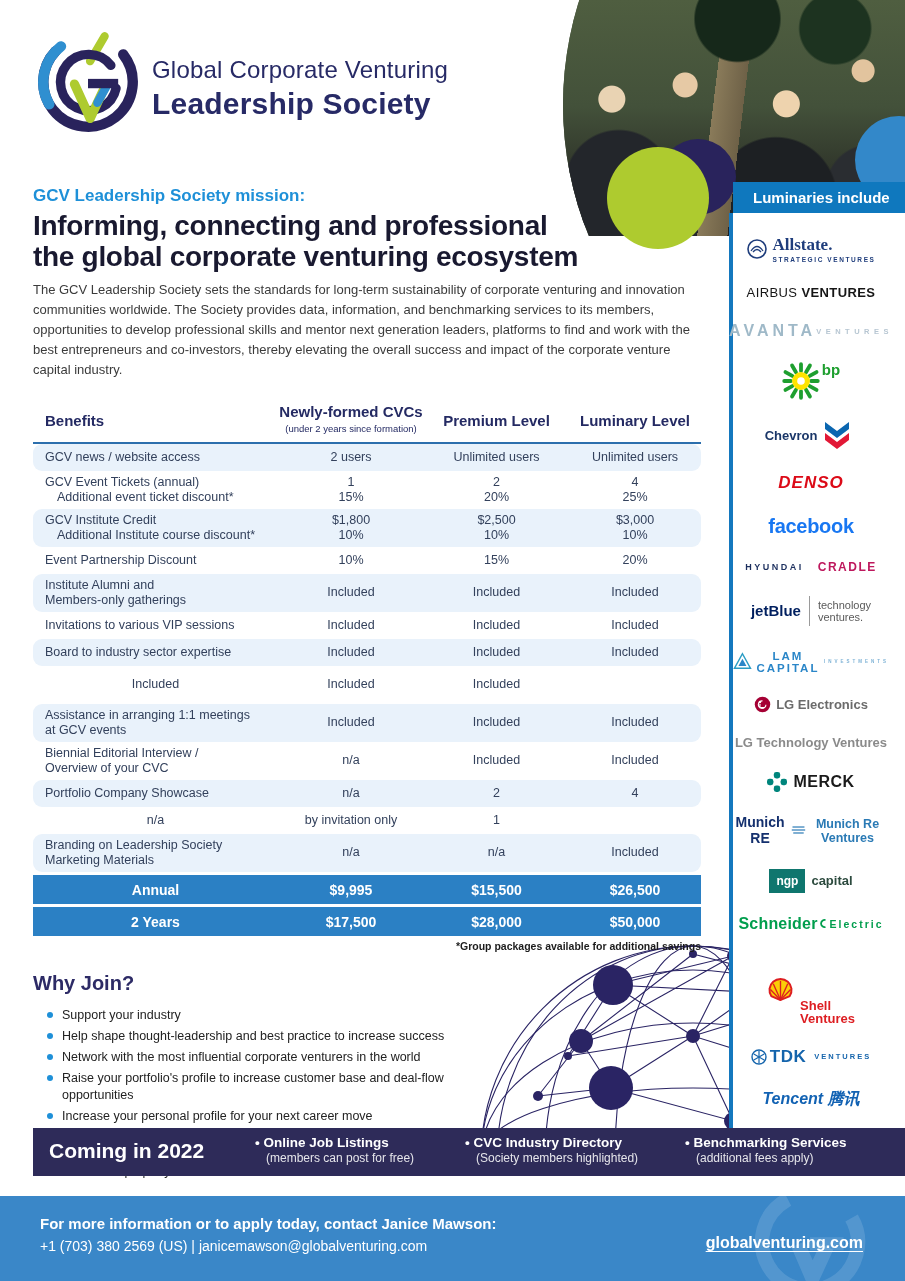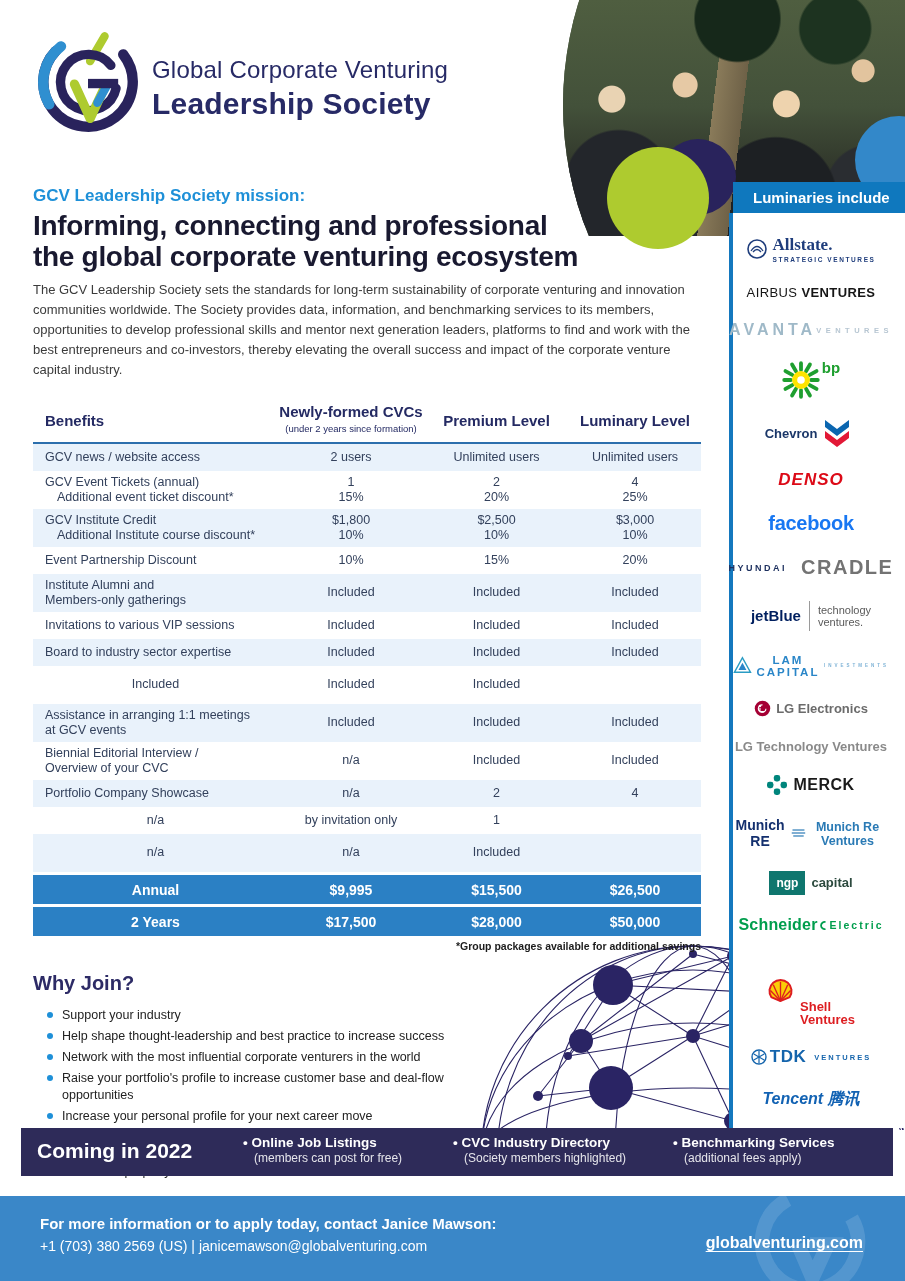--- a/index.html
+++ b/index.html
@@ -43,21 +43,21 @@
   .allstate-sub{font-size:6.5px;font-weight:700;letter-spacing:1.6px;color:#1f3d7c;margin-top:1px;}
   .airbus{font-size:13px;color:#161616;letter-spacing:.4px;}
   .airbus .w1{font-weight:300;} .airbus .w2{font-weight:800;margin-left:4px;}
   .avanta-main{font-size:16px;font-weight:600;letter-spacing:4px;color:#9fb9c8;}
   .avanta-sub{font-size:7.5px;font-weight:600;letter-spacing:4.5px;color:#b7c6d2;margin-top:1px;}
   .bp-word{font-size:15px;font-weight:700;color:#1e9f2f;margin-left:2px;transform:translateY(-12px);}
   .chevron-word{font-size:13px;font-weight:800;color:#1a3668;margin-bottom:2px;}
   .denso{font-size:17px;font-weight:800;font-style:italic;color:#dc0a17;letter-spacing:1px;}
   .facebook{font-size:20px;font-weight:800;color:#1877f2;letter-spacing:-.3px;}
   .hy1{font-size:9px;font-weight:800;letter-spacing:2.5px;color:#1c2f5e;}
-  .hy2{font-size:20px;font-weight:800;letter-spacing:1.5px;color:#737373;margin-left:14px;}
+  .hy2{font-size:12px;font-weight:800;letter-spacing:1.5px;color:#be185d;margin-left:14px;}
   .jb-word{font-size:15px;font-weight:800;color:#001f5f;}
   .jb-div{width:1px;height:30px;background:#9a9a9a;margin:0 8px;}
   .jb-right{font-size:11px;color:#5a5a5a;text-align:left;line-height:12px;}
   .lam-name{font-size:11.5px;font-weight:800;letter-spacing:2px;color:#2a86c8;margin-top:2px;}
   .lam-sub{font-size:4.5px;font-weight:700;letter-spacing:3px;color:#7fb3d6;margin-top:1px;}
   .lge-word{font-size:13px;font-weight:600;color:#6b6b6b;margin-left:5px;}
   .lgtv{font-size:13px;font-weight:600;color:#8a8a8a;}
   .merck-word{font-size:16px;font-weight:800;color:#1a1a1a;letter-spacing:.5px;margin-left:6px;}
   .mre1{font-size:14px;font-weight:800;color:#14306e;}
   .mre2{font-size:12.5px;font-weight:700;color:#2a7ab5;margin-top:2px;}
@@ -75,40 +75,40 @@
   .headline{font-size:28px;line-height:31px;font-weight:800;color:#191930;letter-spacing:-.3px;margin-bottom:8px;}
   .mission-body{font-size:13px;line-height:20px;color:#3b3b3b;width:666px;}
   
   .btable{margin-top:18px;}
   .t-grid{display:grid;grid-template-columns:245px 146px 145px 132px;}
   .t-head{height:44px;align-items:center;}
   .t-head .h1{font-size:15px;font-weight:700;color:#242a63;padding-left:12px;}
   .t-head .hc{text-align:center;font-size:15px;font-weight:700;color:#242a63;line-height:15px;}
   .t-head .sub{display:block;font-size:9.5px;font-weight:400;color:#242a63;margin-top:2px;}
   .t-sep{height:2px;background:#2c6fad;}
-  .t-row{display:grid;grid-template-columns:245px 146px 145px 132px;min-height:27px;align-items:center;}
+  .t-row{display:grid;grid-template-columns:245px 146px 145px 132px;min-height:27px;align-items:center;border-radius:9px;}
   .t-row.double{min-height:38px;}
   .t-row.alt{background:#e9f2fb;}
   .t-benefit{font-size:12.5px;color:#33415c;padding:3px 0 3px 12px;line-height:15.5px;}
   .t-benefit .indent{padding-left:12px;}
   .t-val{text-align:center;font-size:12.5px;color:#33415c;line-height:15.5px;}
   .p-row{display:grid;grid-template-columns:245px 146px 145px 132px;height:29px;align-items:center;
          background:#2b80c4;margin-top:3px;color:#fff;font-weight:700;font-size:14px;}
   .p-label{text-align:center;}
   .p-val{text-align:center;}
   .footnote{text-align:right;font-size:10.5px;font-weight:600;color:#1c1c1c;margin-top:4px;}
   
   .whyjoin-title{font-size:20px;font-weight:800;color:#2d2b66;margin-top:20px;}
   .bullets{margin-top:12px;padding-left:14px;width:460px;}
   .bullet{display:flex;font-size:12.5px;line-height:17px;color:#222;margin-bottom:4px;}
   .bullet .dot{width:6px;height:6px;border-radius:50%;background:#1e90d8;margin:5px 9px 0 0;flex:none;}
   
   .globe{position:absolute;left:478px;top:936px;z-index:1;}
   
-  .coming{position:absolute;left:21px;top:1128px;width:872px;height:48px;background:#2e2b59;z-index:6;}
+  .coming{position:absolute;left:33px;top:1128px;width:872px;height:48px;background:#2e2b59;z-index:6;}
   .coming-title{position:absolute;left:16px;top:11px;font-size:21px;font-weight:800;color:#fff;}
   .c-item{position:absolute;top:7px;color:#fff;}
   .c-item .nm{font-size:13.5px;font-weight:700;}
   .c-item .nm::before{content:"• ";font-weight:700;}
   .c-item .nt{font-size:12px;font-weight:400;color:rgba(255,255,255,.88);margin-left:11px;margin-top:1px;}
   .c1{left:222px;} .c2{left:432px;} .c3{left:652px;}
   
   .footer{position:absolute;left:0;top:1196px;width:905px;height:85px;background:#3a87c8;z-index:6;color:#fff;}
   .f-line1{position:absolute;left:40px;top:19px;font-size:15px;font-weight:700;}
   .f-line2{position:absolute;left:40px;top:42px;font-size:14px;font-weight:400;}
@@ -356,20 +356,24 @@
               <div>n/a</div>
             </div>
             <div class="t-val">
               <div>by invitation only</div>
             </div>
             <div class="t-val">
               <div>1</div>
             </div>
           </div>
           <div class="t-row double alt">
+            <div class="t-benefit">
+              <div>Branding on Leadership Society</div>
+              <div>Marketing Materials</div>
+            </div>
             <div class="t-val">
               <div>n/a</div>
             </div>
             <div class="t-val">
               <div>n/a</div>
             </div>
             <div class="t-val">
               <div>Included</div>
             </div>
           </div>

